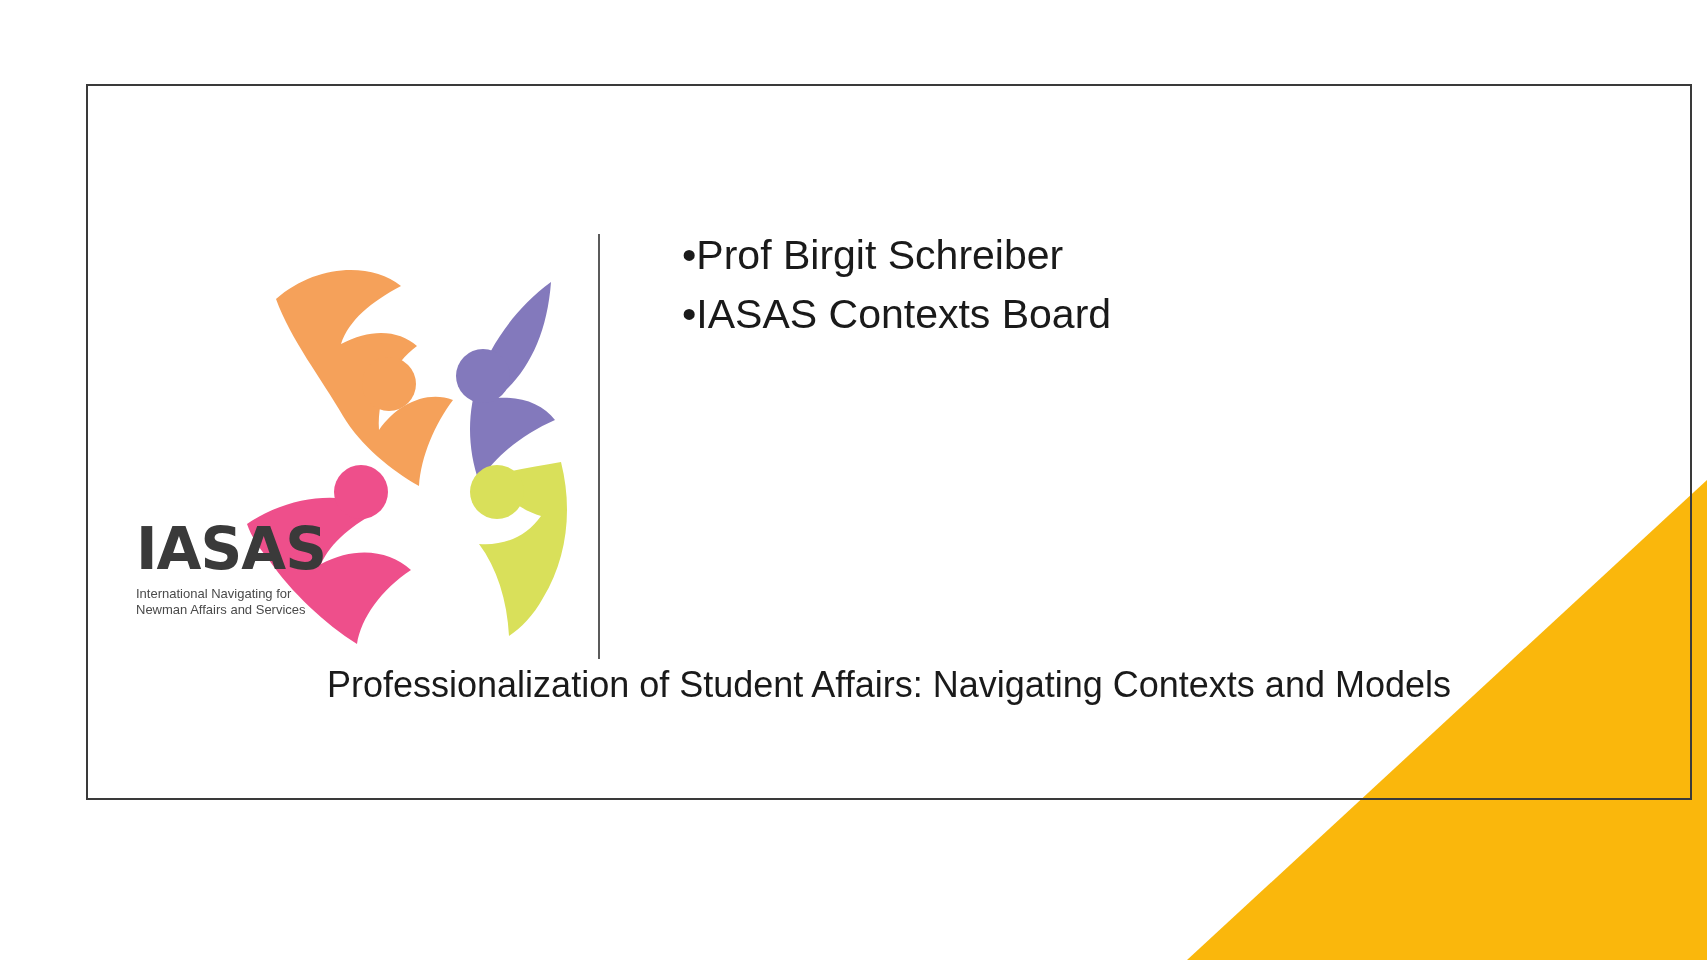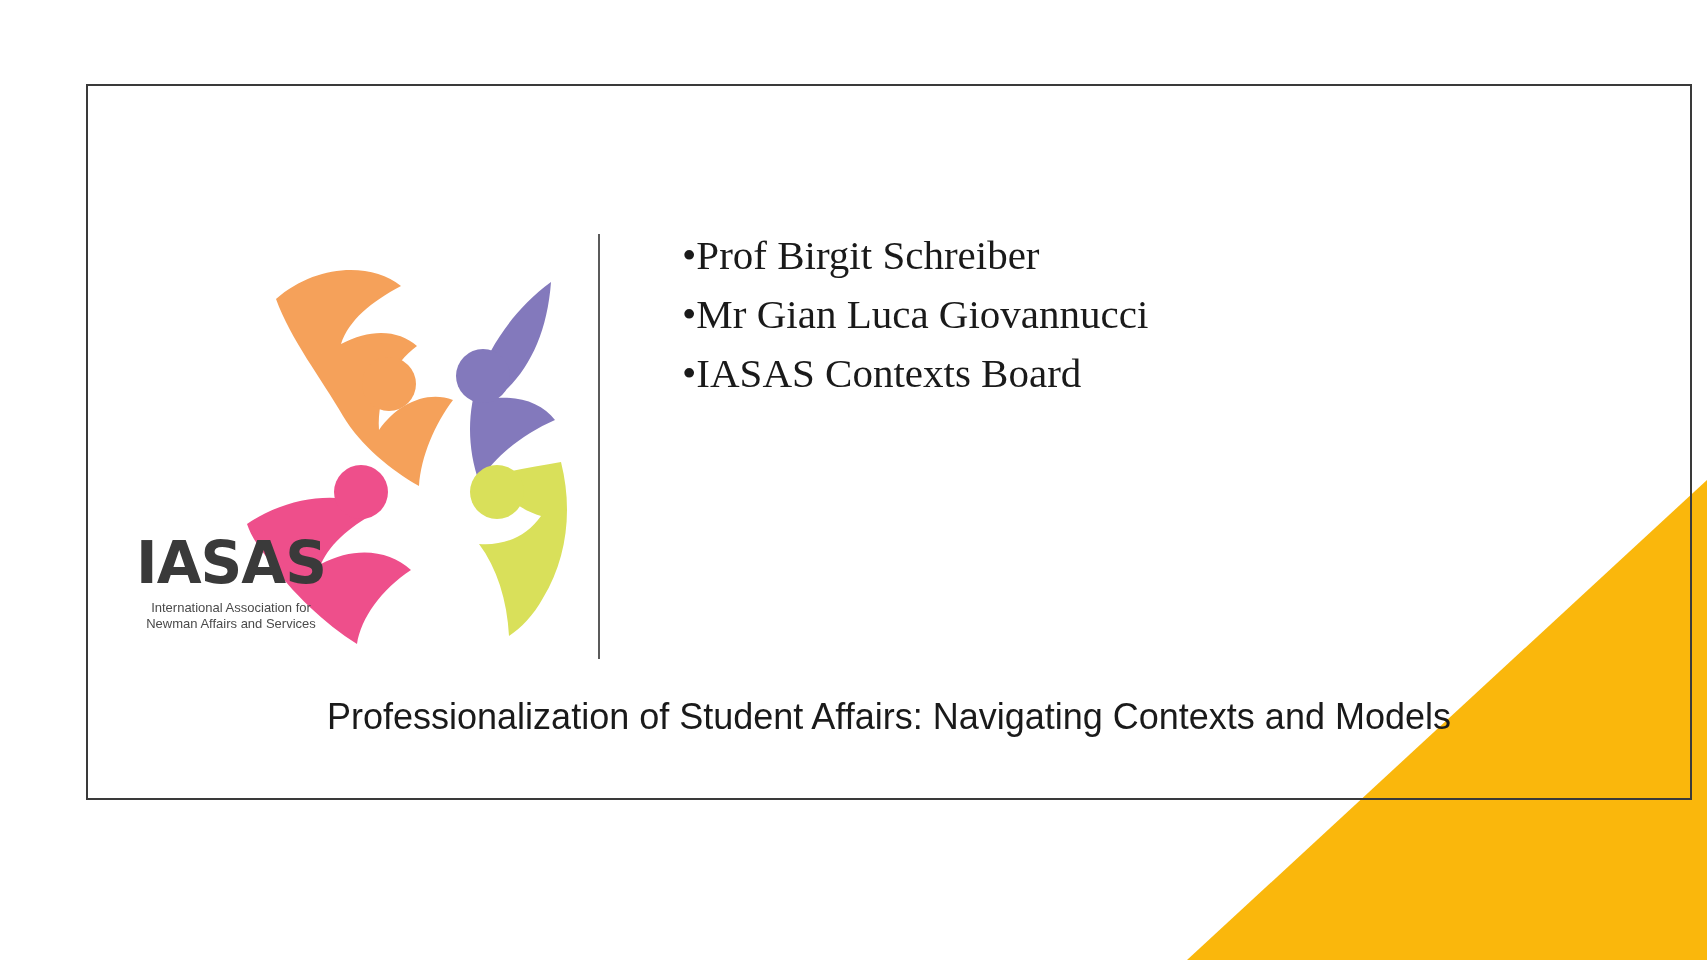--- a/index.html
+++ b/index.html
@@ -58,23 +58,22 @@
   .logo-art {
     position: absolute;
     left: 105px;
     top: 0px;
     width: 380px;
     height: 420px;
   }
   .logo-word {
     position: absolute;
     left: 20px;
-    top: 310px;
+    top: 296px;
     width: 190px;
-    text-align: center;
   }
   .logo-word-main {
     font-family: "DejaVu Sans", sans-serif;
     font-weight: bold;
     font-size: 58px;
     letter-spacing: -1px;
     color: #3a3a3a;
     line-height: 1;
   }
   .logo-word-sub {
@@ -99,36 +98,36 @@
   .bullets {
     position: absolute;
     left: 596px;
     top: 142px;
     width: 940px;
     list-style: none;
     margin: 0;
     padding: 0;
   }
   .bullets li {
-    font-family: Liberation Serif, serif;
+    font-family: Liberation Sans, sans-serif;
     font-size: 41px;
     color: #1a1a1a;
     line-height: 1.44;
     white-space: nowrap;
   }
   .bullets li .dot {
     font-size: 41px;
     line-height: 1;
   }
 
   
   .caption {
     position: absolute;
     left: 0;
-    top: 612px;
+    top: 580px;
     width: 1606px;
     text-align: center;
     font-family: "Liberation Sans", sans-serif;
     font-size: 36px;
     color: #1a1a1a;
   }
 </style>
 </head>
 <body>
 
@@ -160,29 +159,28 @@
 
       <path d="M340 238 C352 286 346 334 322 374 C312 392 300 404 288 412
                C286 376 276 344 258 320 C284 322 306 312 320 292
                C300 286 280 272 268 252 C292 246 318 242 340 238 Z" fill="#D9E05A"></path>
       <circle cx="276" cy="268" r="27" fill="#D9E05A"></circle>
     </svg>
 
     <div class="logo-word">
       <div class="logo-word-main">IASAS</div>
       <div class="logo-word-sub">
-        <div>International Association for</div>
+        <div>International Navigating for</div>
         <div>Newman Affairs and Services</div>
       </div>
     </div>
   </div>
 
   <div class="divider"></div>
 
   <ul class="bullets">
     <li><span class="dot">•</span><span>Prof Birgit Schreiber</span></li>
-    <li><span class="dot">•</span><span>Mr Gian Luca Giovannucci</span></li>
     <li><span class="dot">•</span><span>IASAS Contexts Board</span></li>
   </ul>
 
   <div class="caption">Professionalization of Student Affairs: Navigating Contexts and Models</div>
 
 </div>
 
 </body></html>

